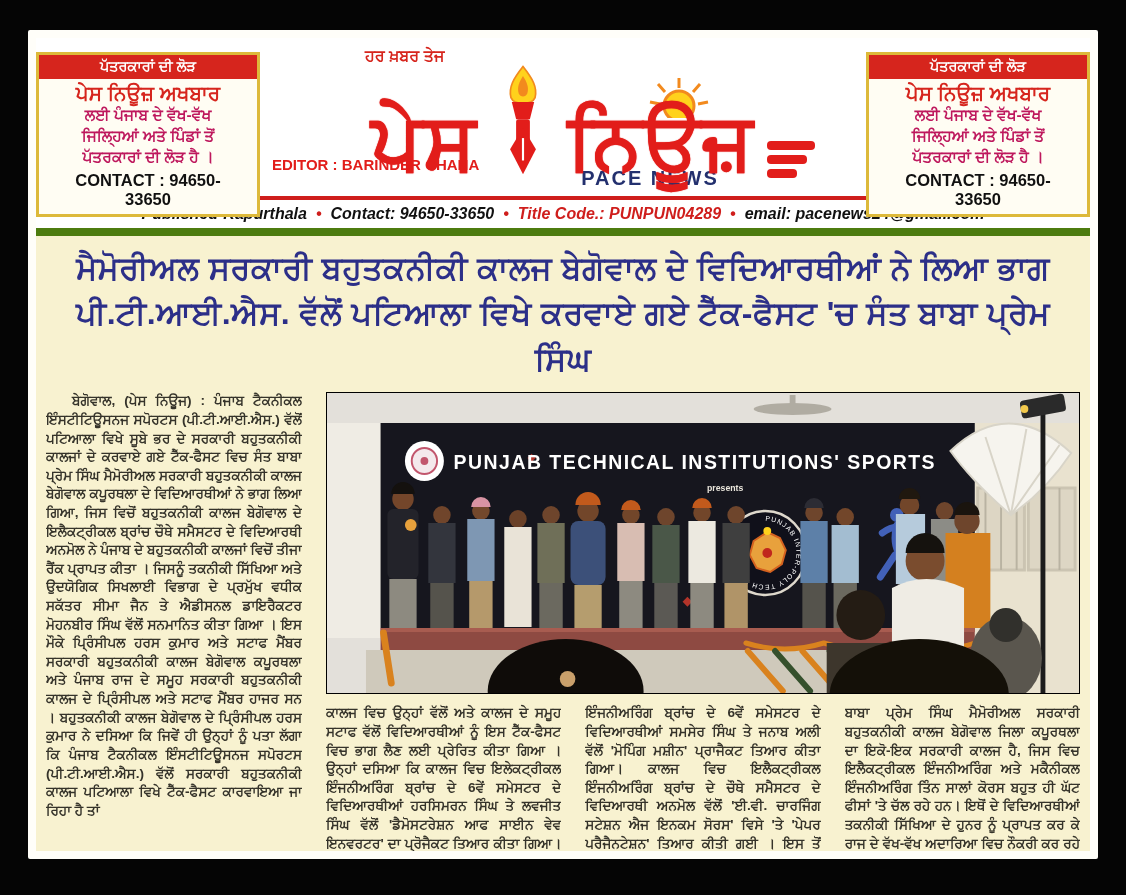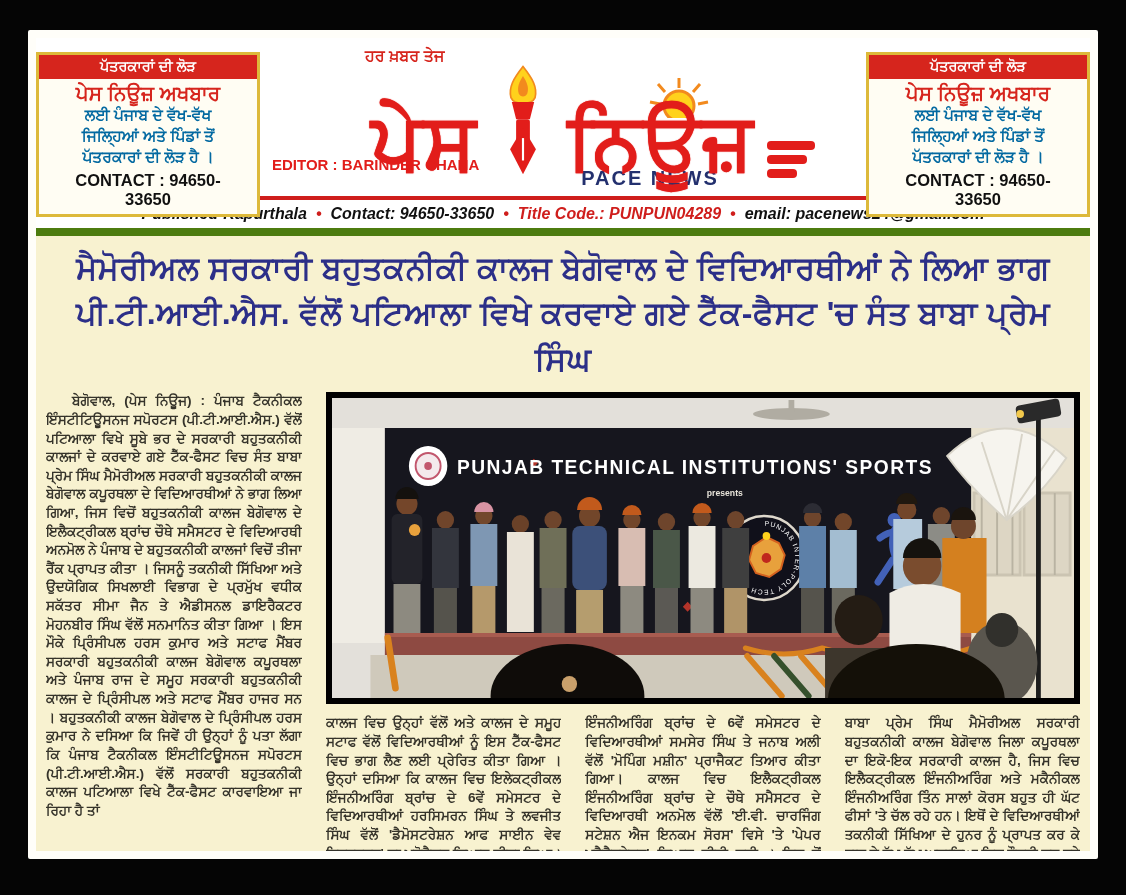--- a/index.html
+++ b/index.html
@@ -23,21 +23,21 @@
   }
   .promo-box{
     width:218px;margin-top:14px;border:3px solid #ddb93a;
     background:#fffdf3;text-align:center;flex:0 0 auto;
   }
   .promo-banner{
     background:#d6251d;color:#fff;font-weight:bold;font-size:14.5px;
     padding:3px 0 4px;
   }
   .promo-title{color:#d6251d;font-weight:800;font-size:20px;margin-top:3px;}
-  .promo-line{color:#0369a1;font-weight:bold;font-size:15.5px;line-height:1.35;}
+  .promo-line{color:#be185d;font-weight:bold;font-size:15.5px;line-height:1.35;}
   .promo-contact{color:#111;font-weight:800;font-size:16.5px;margin:3px 14px 5px;}
   .mast-center{flex:1;position:relative;height:100%;}
   .tagline{
     position:absolute;top:9px;left:105px;color:#d6251d;
     font-weight:800;font-size:16px;
   }
   .logo-row{
     position:absolute;top:26px;left:0;right:0;
     display:flex;justify-content:center;align-items:flex-end;gap:18px;
   }
@@ -85,21 +85,21 @@
   .article{
     display:grid;grid-template-columns:256px 1fr 1fr 1fr;
     gap:10px 24px;
   }
   .bodytext{
     font-size:13.6px;line-height:1.37;font-weight:600;color:#35332a;
     text-align:justify;overflow:hidden;
   }
   .col1{grid-row:1 / 3;text-indent:26px;}
   .photo-wrap{
-    grid-column:2 / 5;height:300px;border:6px solid #000000;
+    grid-column:2 / 5;height:300px;border:1px solid #000000;
     background:#4d7c0f;overflow:hidden;
   }
   .photo-wrap svg{display:block;width:100%;height:100%;}
 </style>
 </head>
 <body>
 
 <div class="page">
 
   <div class="masthead">

